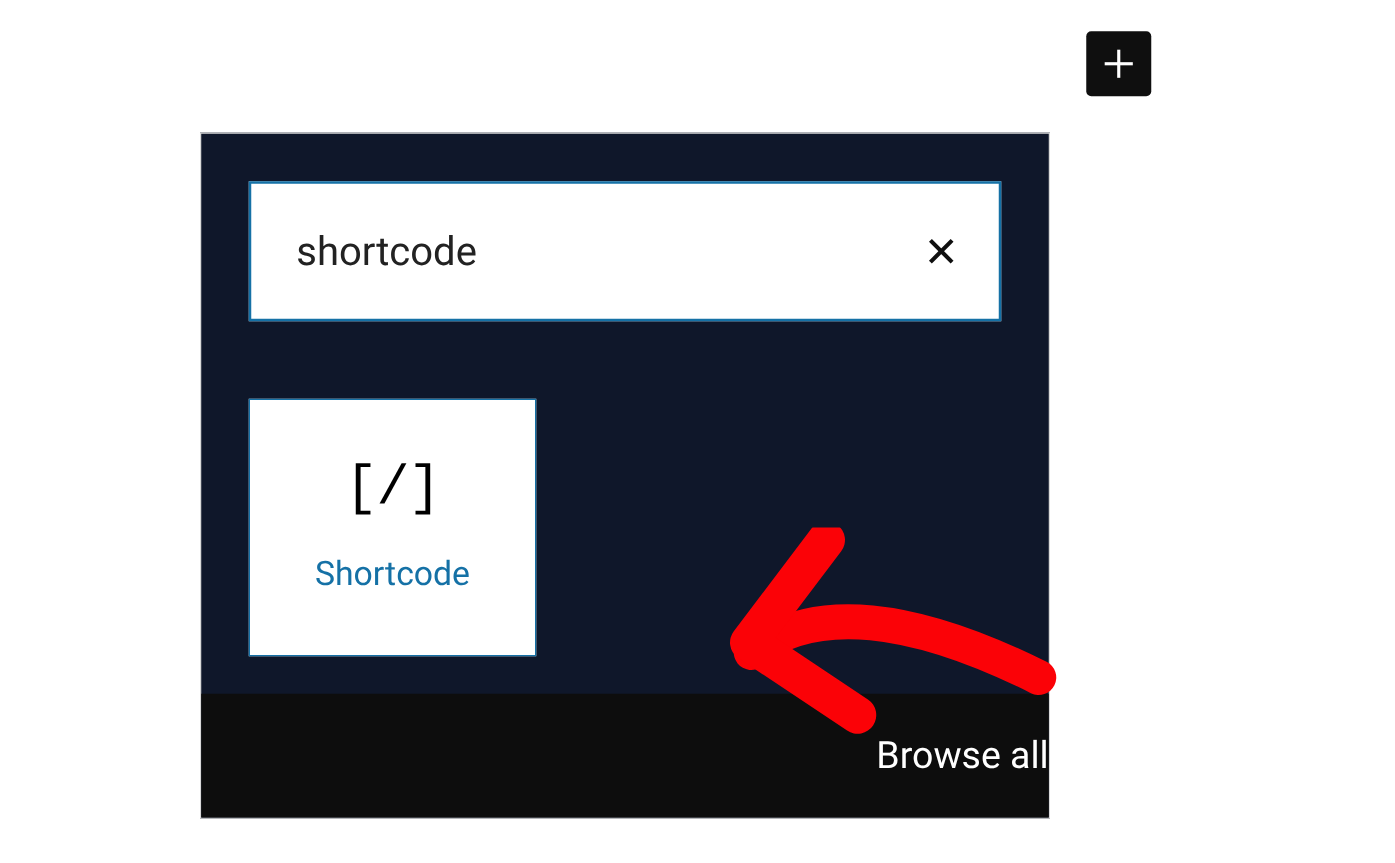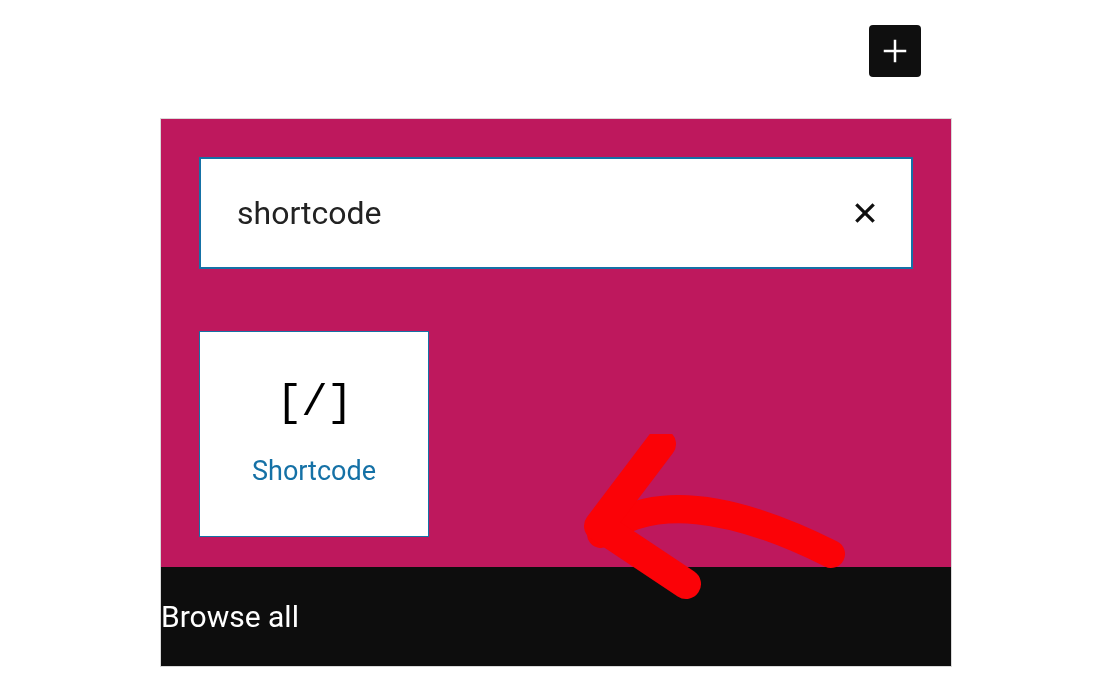--- a/index.html
+++ b/index.html
@@ -28,24 +28,24 @@
       cursor: pointer;
     }
     .add-button svg {
       width: 30px;
       height: 30px;
       fill: #ffffff;
     }
     .panel {
       position: absolute;
       left: 160px;
-      top: 118px;
-      width: 792px;
+      top: 106px;
+      width: 680px;
       border: 1px solid #d9d9d9;
-      background: #be185d;
+      background: #0f172a;
     }
     .panel-body {
       padding: 38px 38px 30px 38px;
       position: relative;
     }
     .search-box {
       width: 100%;
       height: 112px;
       border: 2px solid #1571a6;
       display: flex;
@@ -115,21 +115,21 @@
       left: 420px;
       top: 315px;
       pointer-events: none;
     }
     .browse-all {
       width: 100%;
       background: #0d0d0d;
       color: #ffffff;
       font-size: 30px;
       font-weight: 400;
-      text-align: left;
+      text-align: right;
       padding: 32px 0;
       cursor: pointer;
     }
   </style>
 </head>
 <body>
 
 <div class="add-button">
   <svg viewBox="0 0 24 24">
     <rect x="11" y="3" width="2" height="18"></rect>

